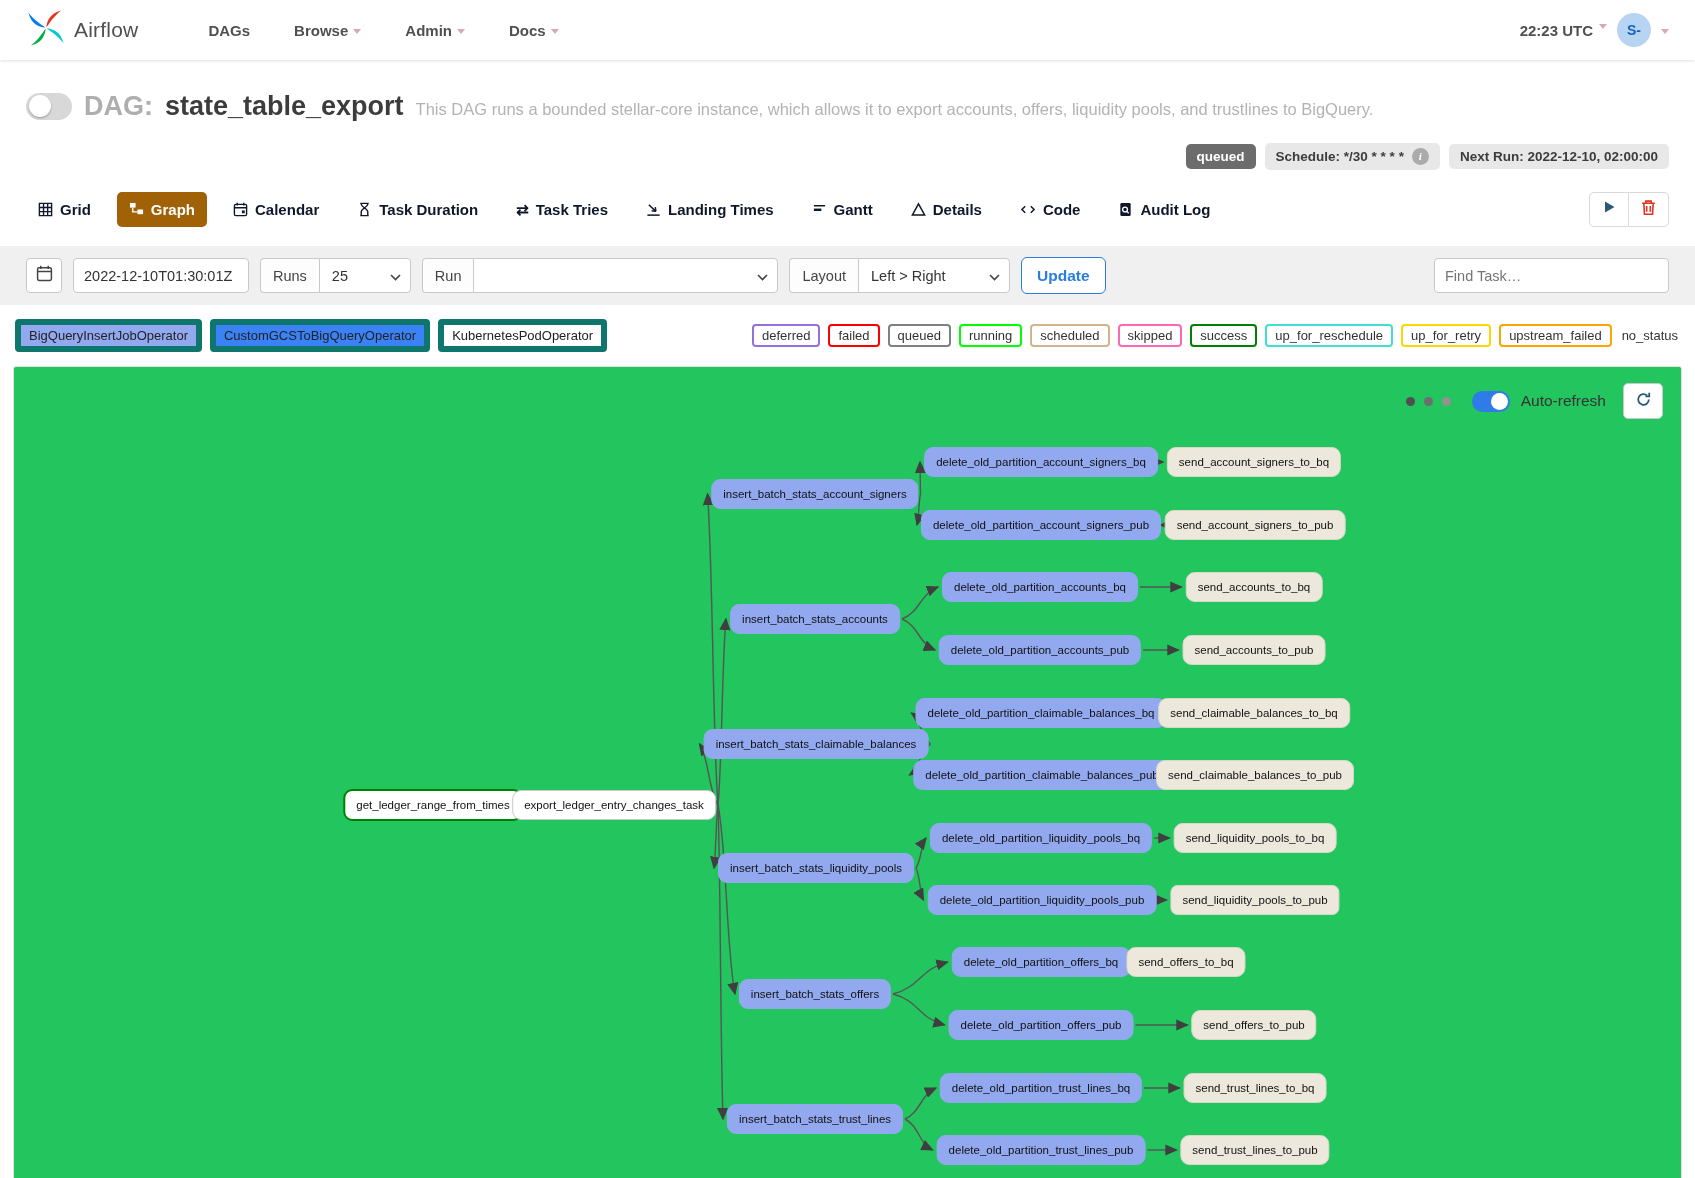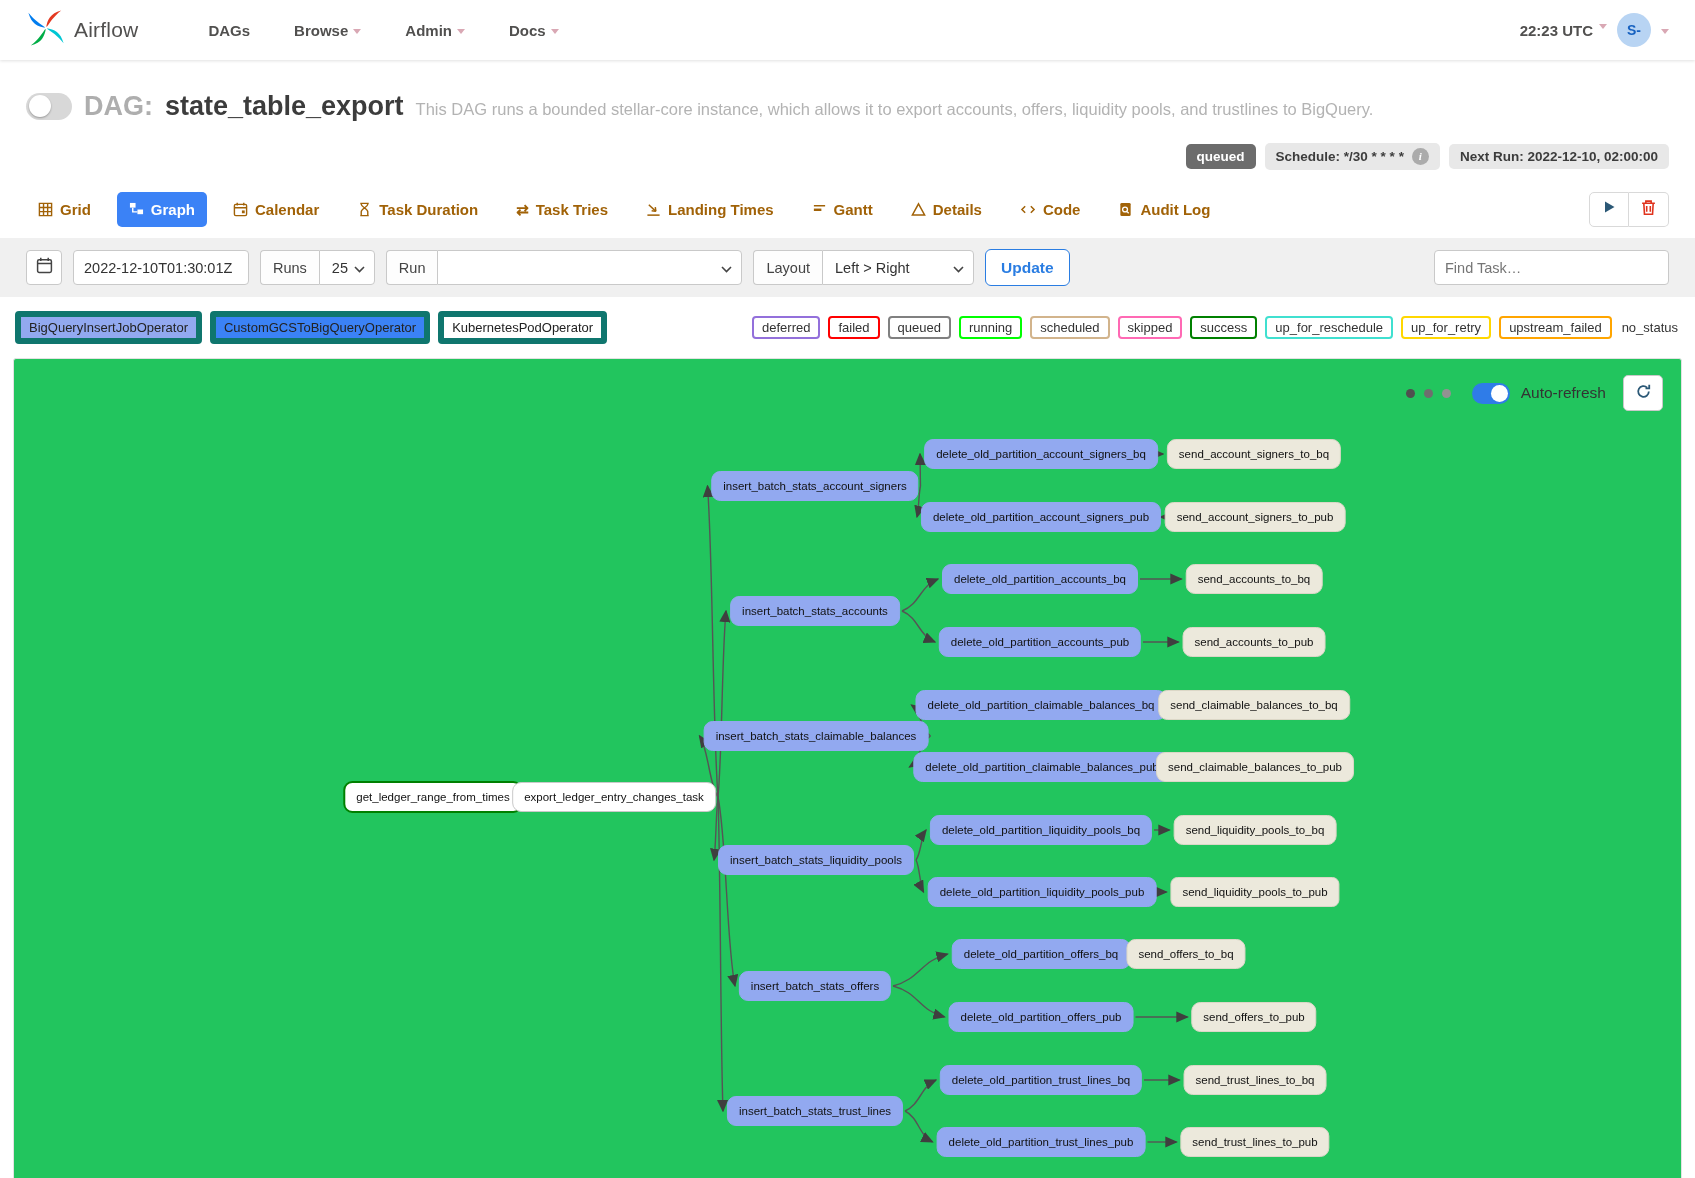--- a/index.html
+++ b/index.html
@@ -38,33 +38,33 @@
   .badge { border-radius:5px; padding:5px 11px; font-size:13.5px; font-weight:bold; }
   .badge.dark { background:#6c6c6c; color:#fff; }
   .badge.light { background:#e8e8e8; color:#3c3c3c; display:flex; align-items:center; gap:8px; }
   .info-dot { width:17px; height:17px; border-radius:50%; background:#ababab; color:#fff;
     font-size:11px; display:flex; align-items:center; justify-content:center;
     font-family:"Liberation Serif", serif; font-style:italic; }
 
   
   .tabs-row { display:flex; align-items:center; margin:18px 26px 0; height:42px; }
   .tabs { display:flex; align-items:center; gap:14px; }
-  .tab { display:flex; align-items:center; gap:7px; color:#a16207; font-weight:bold;
+  .tab { display:flex; align-items:center; gap:7px; color:#0f172a; font-weight:bold;
     font-size:15px; padding:9px 12px; border-radius:5px; cursor:pointer; text-decoration:none; }
-  .tab.active { background:#3b82f6; color:#fff; }
+  .tab.active { background:#a16207; color:#fff; }
   .tab svg, .tab .uicon { display:block; }
   .uicon { font-size:15px; line-height:1; font-weight:bold; }
   .action-btns { margin-left:auto; display:flex; }
   .abtn { width:40px; height:35px; background:#fff; border:1px solid #d9d9d9;
     display:flex; align-items:center; justify-content:center; cursor:pointer; }
   .abtn:first-child { border-radius:5px 0 0 5px; }
   .abtn:last-child { border-radius:0 5px 5px 0; border-left:none; }
 
   
-  .filter-bar { margin-top:8px; background:#f0f0f0; padding:11px 26px;
+  .filter-bar { margin-top:16px; background:#f0f0f0; padding:11px 26px;
     display:flex; align-items:center; gap:11px; }
   .icon-btn { width:36px; height:35px; background:#fff; border:1px solid #c9c9c9;
     border-radius:4px; display:flex; align-items:center; justify-content:center; cursor:pointer; }
   .text-input { height:35px; border:1px solid #c9c9c9; border-radius:4px; background:#fff;
     font-size:14.5px; color:#333; padding:0 10px; font-family:"Liberation Sans",sans-serif; }
   .igroup { display:flex; align-items:stretch; }
   .igroup-label { display:flex; align-items:center; padding:0 12px; border:1px solid #c9c9c9;
     border-right:none; border-radius:4px 0 0 4px; background:#fdfdfd; font-size:14.5px; color:#444; }
   .selectbox { position:relative; display:flex; align-items:center; height:35px;
     background:#fff; border:1px solid #c9c9c9; border-radius:4px; font-size:14.5px;
@@ -277,21 +277,21 @@
 <div class="filter-bar">
   <div class="icon-btn">
     <span><svg width="17" height="17" viewBox="0 0 16 16" fill="none" stroke="#444" stroke-width="1.4">
           <rect x="1.5" y="2.5" width="13" height="12" rx="1.5"></rect>
           <path d="M1.5 6.2h13 M4.5 0.8v3 M11.5 0.8v3"></path>
         </svg></span>
   </div>
   <input class="text-input" style="width: 176px;" value="2022-12-10T01:30:01Z">
   <div class="igroup">
     <span class="igroup-label">Runs</span>
-    <div class="selectbox" style="width:56px">
+    <div class="selectbox" style="width:92px">
       <span>25</span>
       <span class="chev"><svg width="11" height="7" viewBox="0 0 11 7" fill="none" stroke="#444" stroke-width="1.6">
             <path d="M1 1l4.5 4.5L10 1"></path>
           </svg></span>
     </div>
   </div>
   <div class="igroup">
     <span class="igroup-label">Run</span>
     <div class="selectbox" style="width:305px">
       <span class="chev"><svg width="11" height="7" viewBox="0 0 11 7" fill="none" stroke="#444" stroke-width="1.6">

